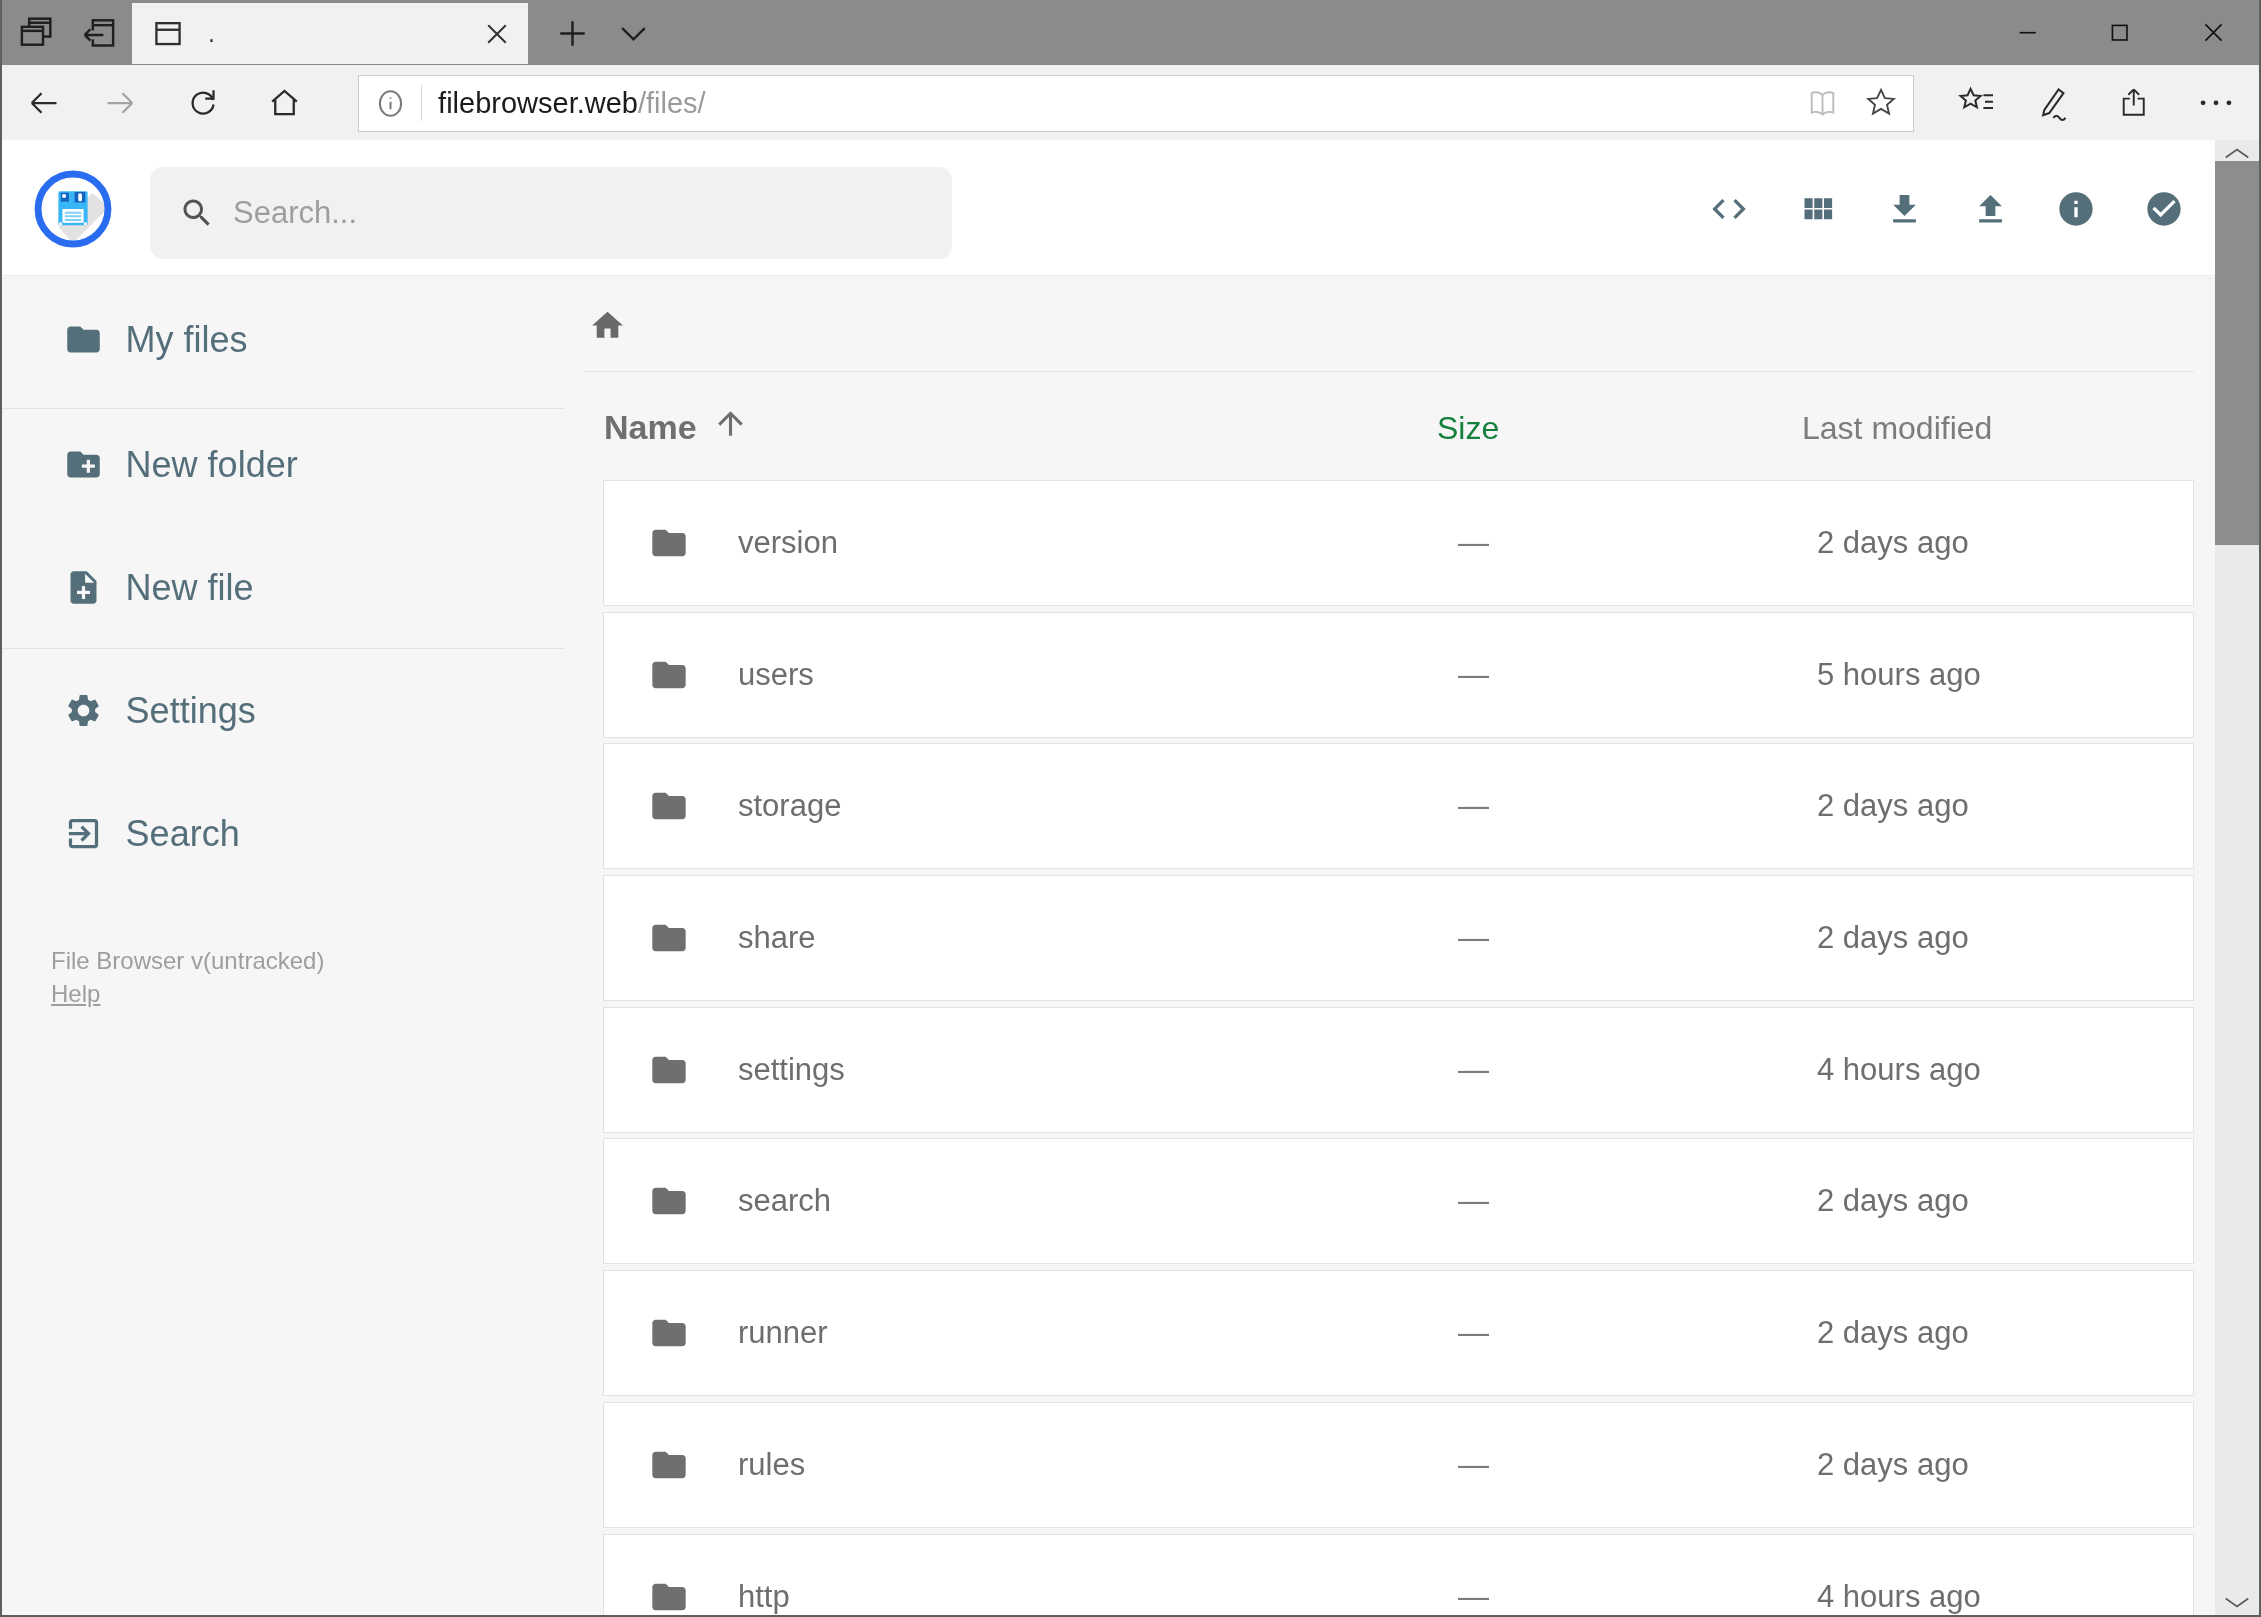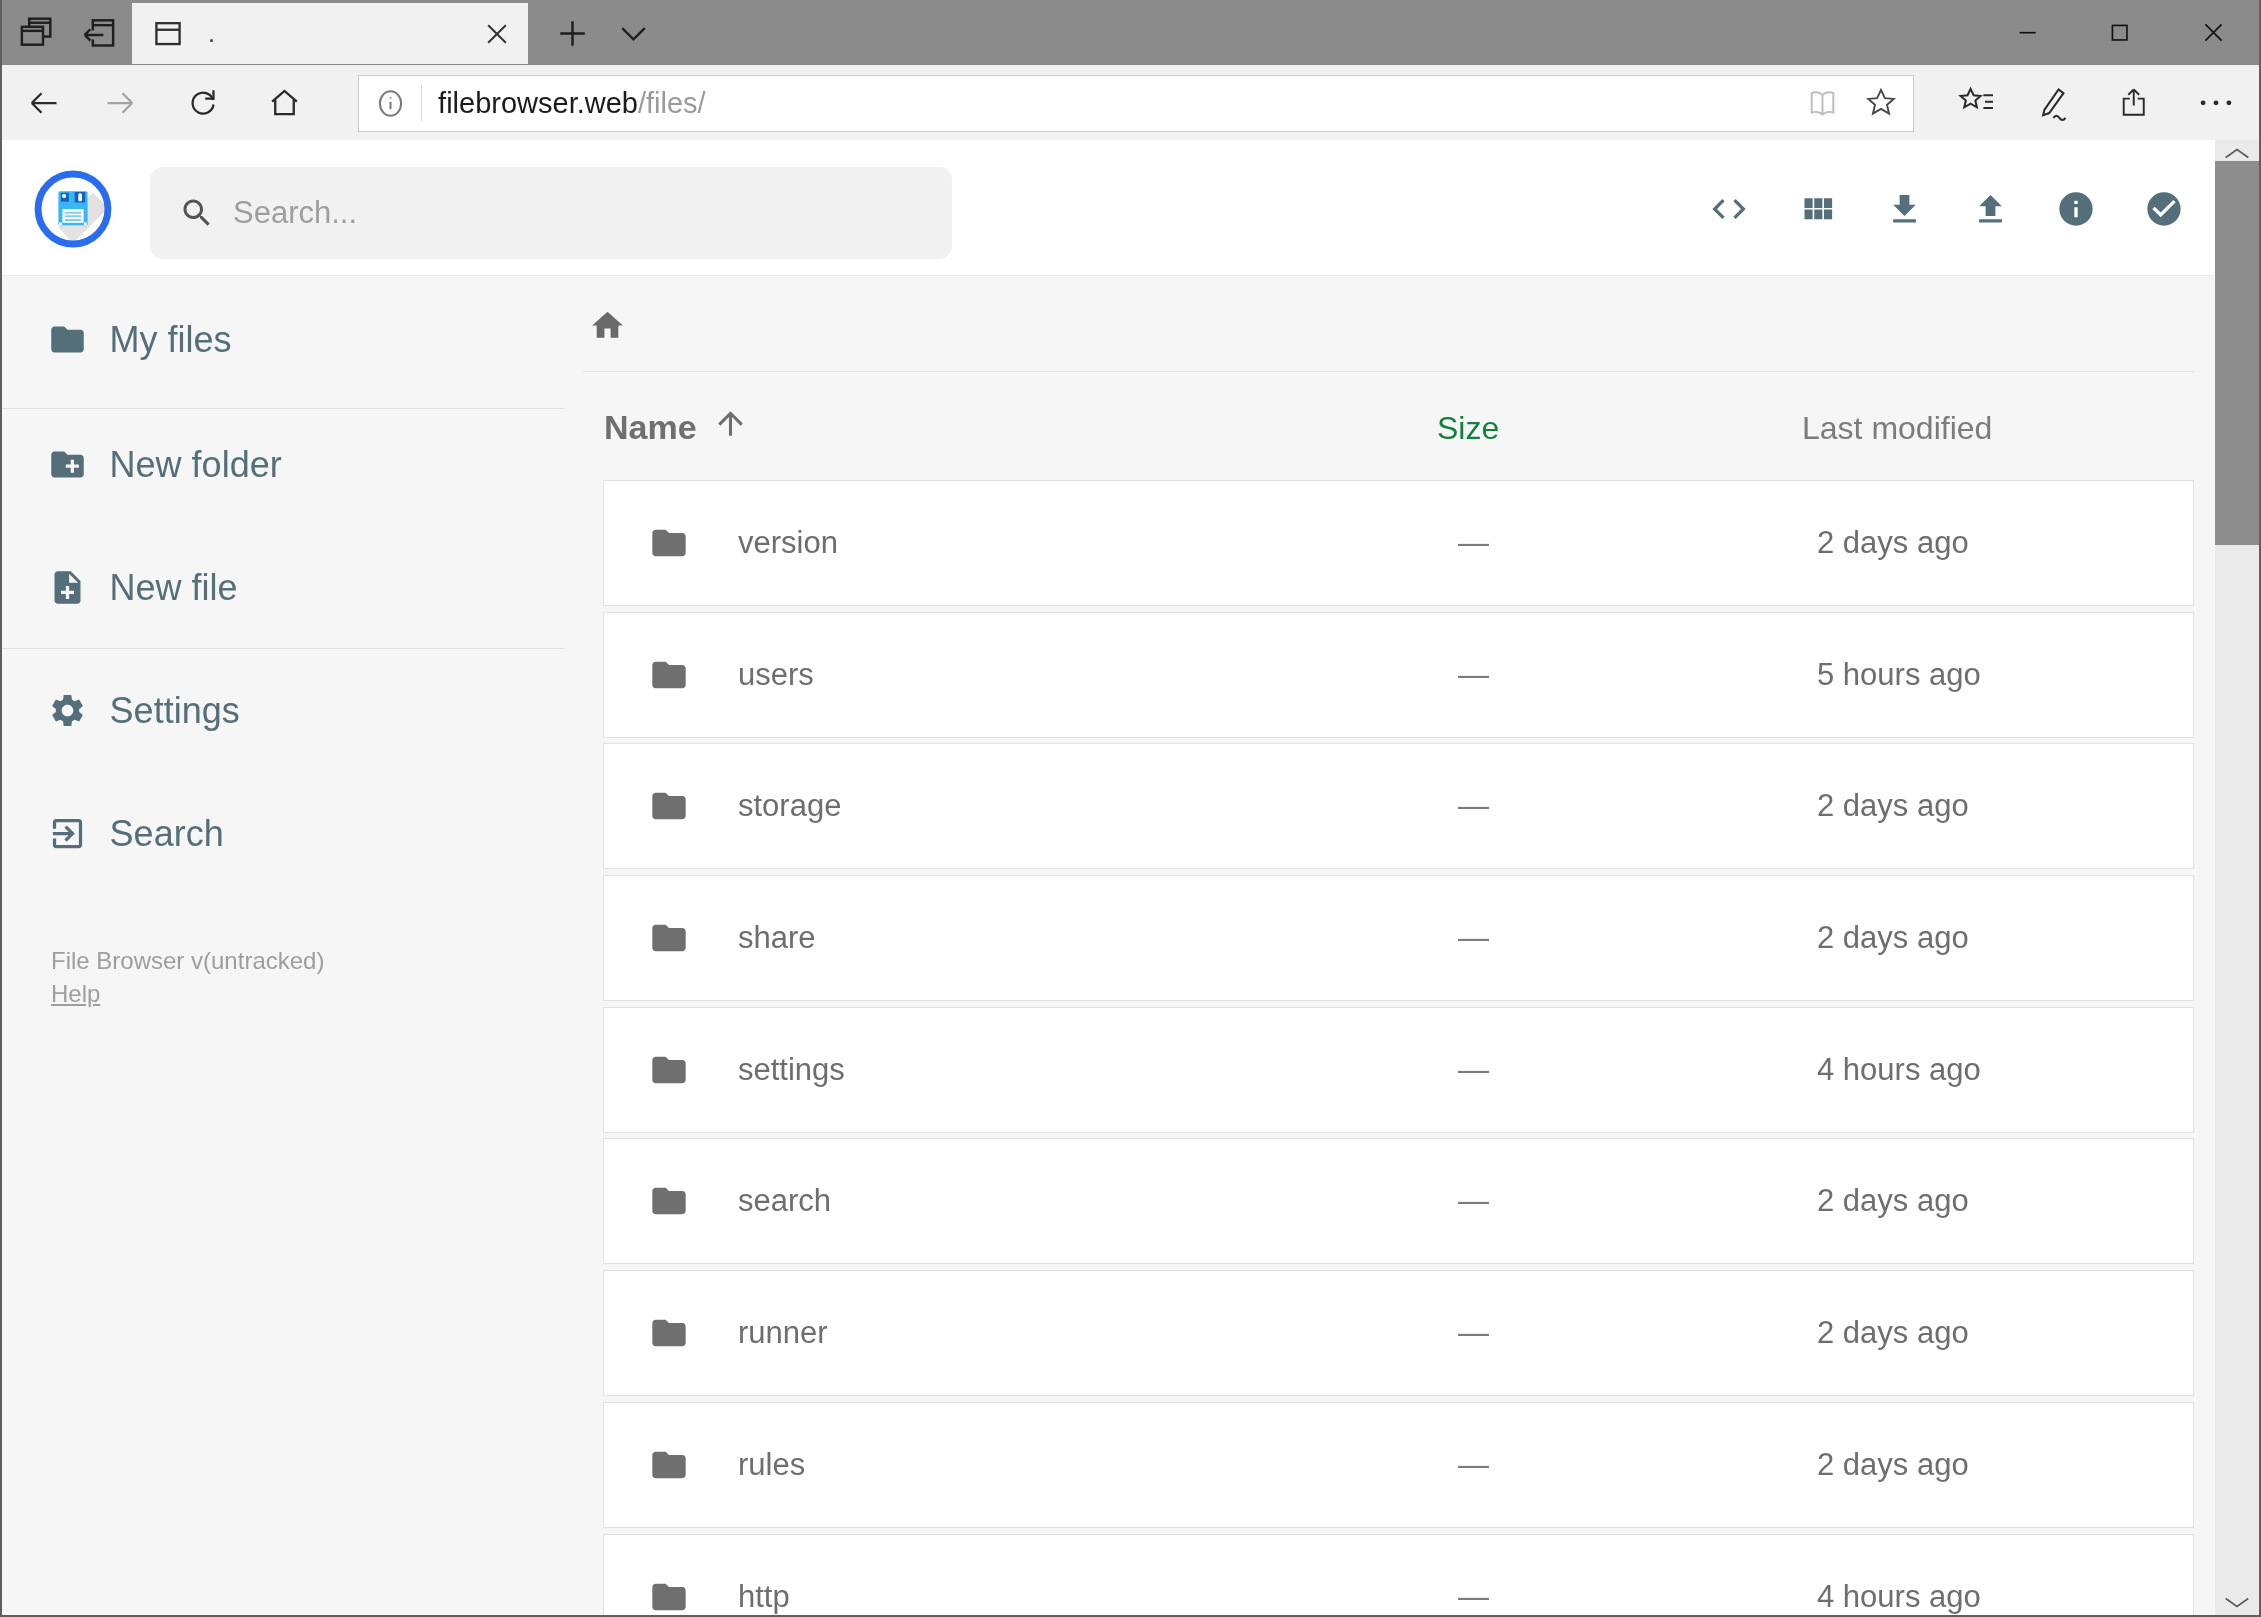--- a/index.html
+++ b/index.html
@@ -58,21 +58,21 @@
                   font-family:inherit; font-size:31px; color:#4c4c4c; }
   .search-input::placeholder { color:#9e9e9e; opacity:1; }
   .hdr-btn { position:absolute; top:31px; width:76px; height:76px; display:flex; align-items:center; justify-content:center; }
   .hb-1 { left:1691px; } .hb-2 { left:1779px; } .hb-3 { left:1866px; }
   .hb-4 { left:1952px; } .hb-5 { left:2038px; } .hb-6 { left:2126px; }
 
   
   .content { position:absolute; left:0; top:277px; width:2215px; height:1340px; background:#f6f6f6; }
 
   
-  .side-item { position:absolute; left:0; width:533px; height:89px; display:flex; align-items:center; cursor:pointer; }
+  .side-item { position:absolute; left:0; width:533px; height:89px; display:flex; align-items:center; cursor:pointer;padding-left:16px; }
   .si-1 { top:18px; } .si-2 { top:143px; } .si-3 { top:266px; } .si-4 { top:389px; } .si-5 { top:512px; }
   .side-item .si-icon { margin-left:48px; }
   .side-item .si-label { margin-left:22.6px; font-size:36px; color:#546e7a; }
   .side-divider { position:absolute; left:0; width:565px; height:0.8px; background:#e2e2e2; }
   .sd-1 { top:131px; } .sd-2 { top:371px; }
   .side-footer { position:absolute; left:51px; top:667px; color:#9e9e9e; }
   .sf-version { font-size:24px; line-height:34px; }
   .sf-help { font-size:24px; line-height:32px;text-decoration:underline; }
 
   

